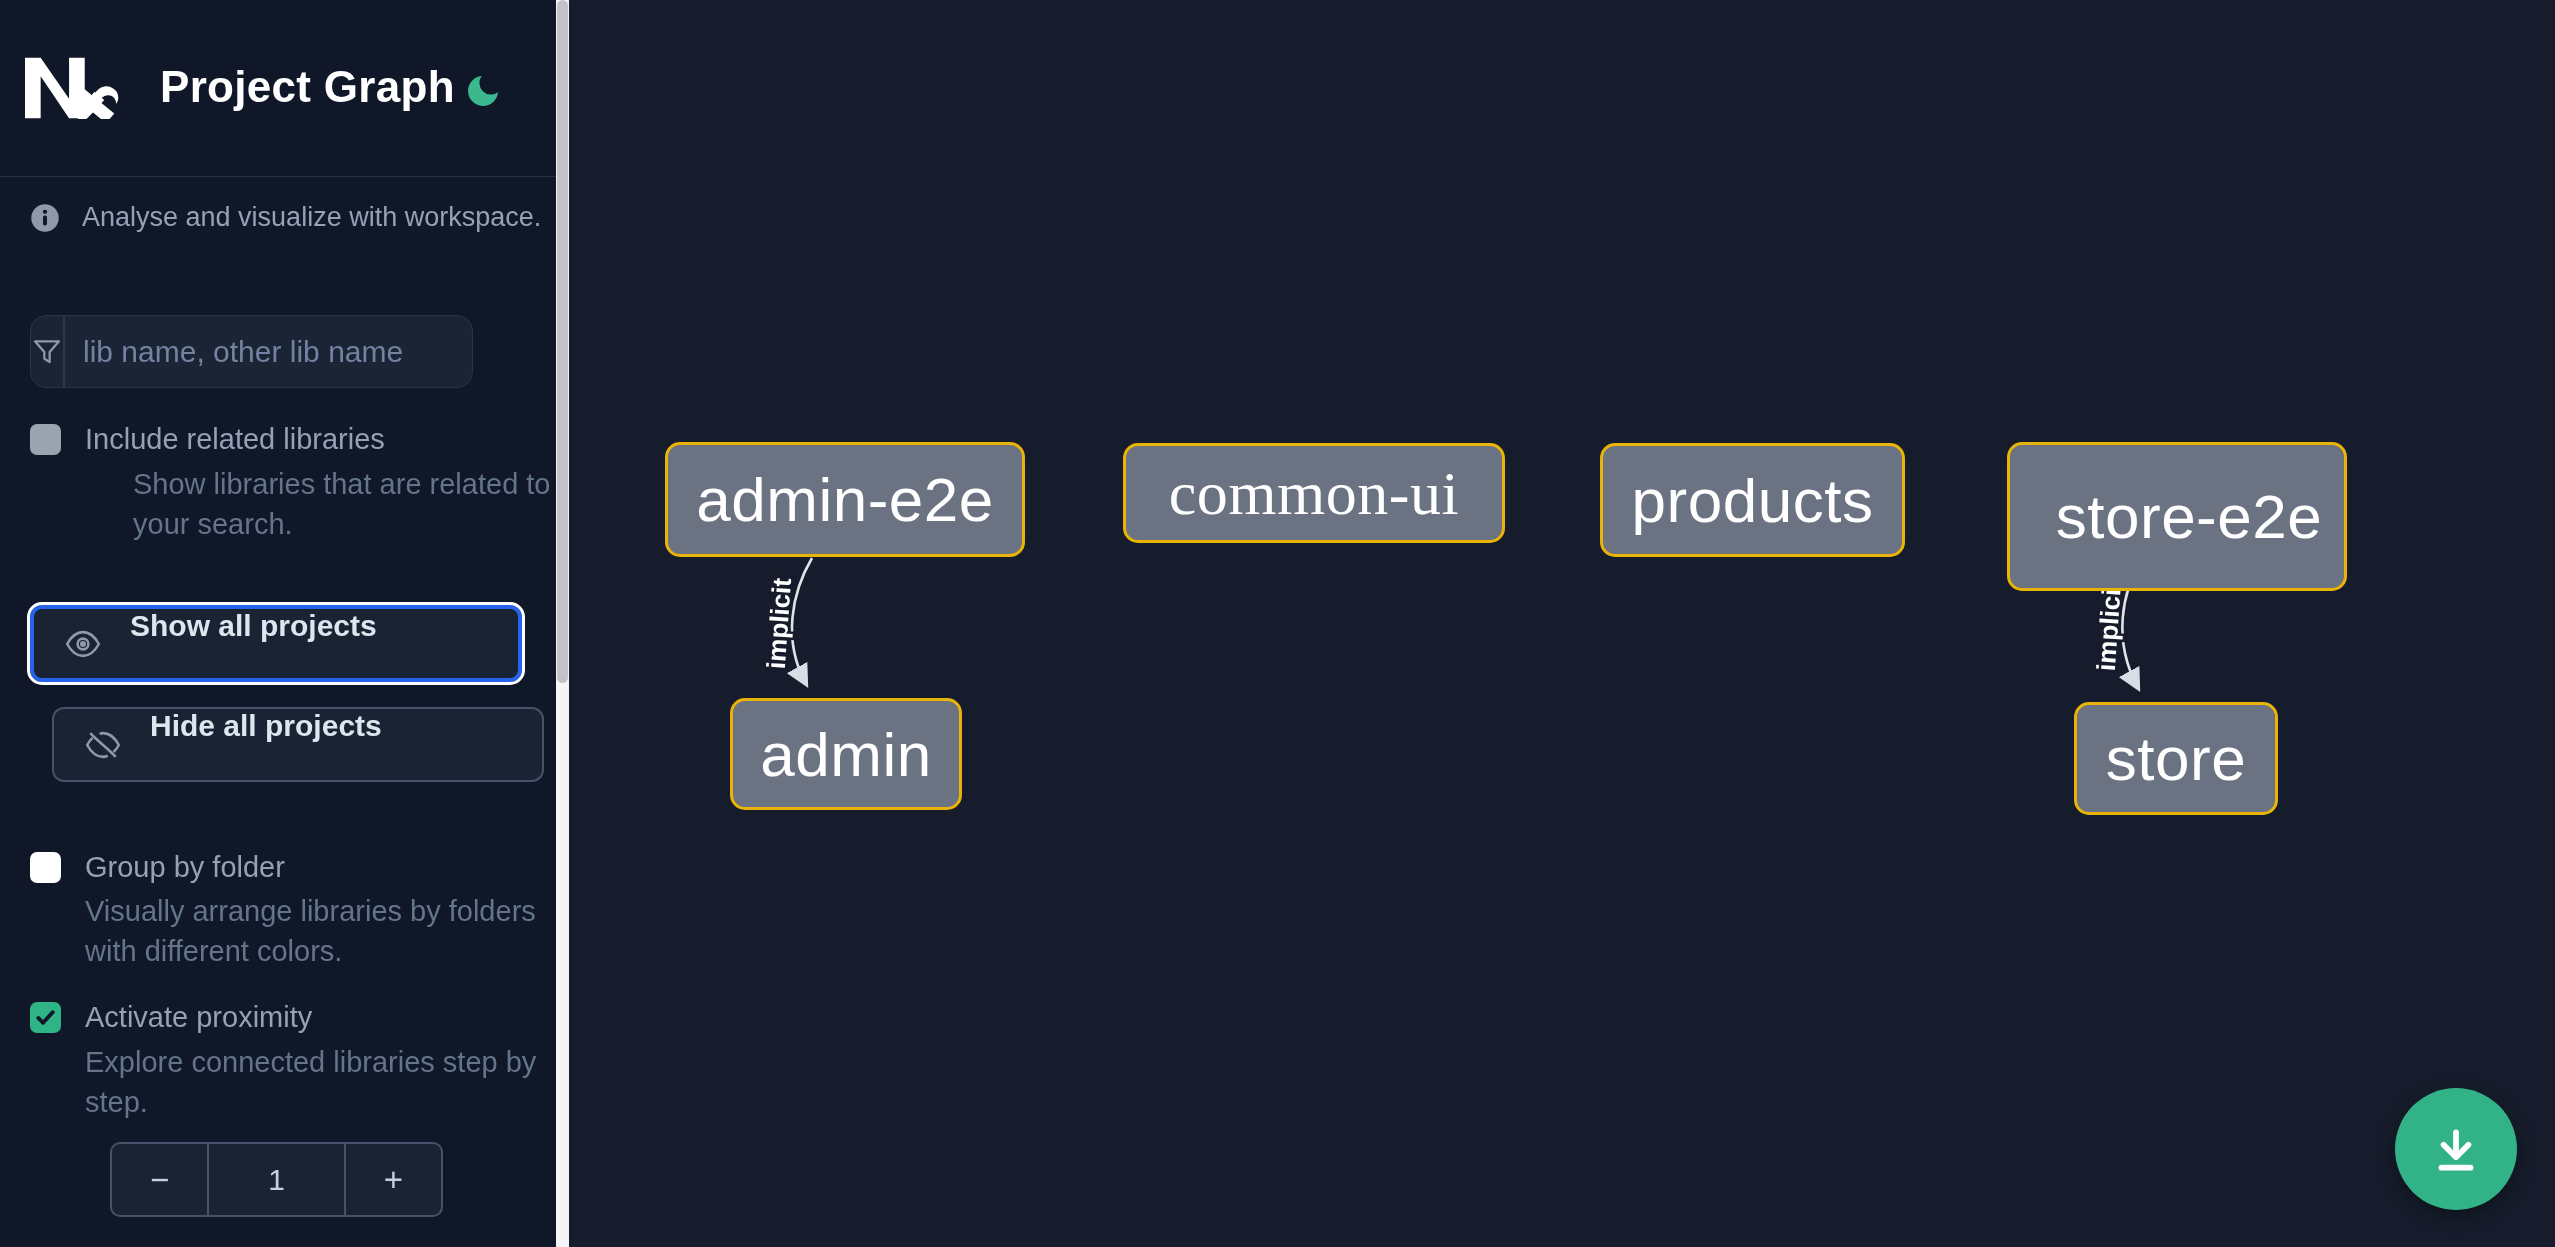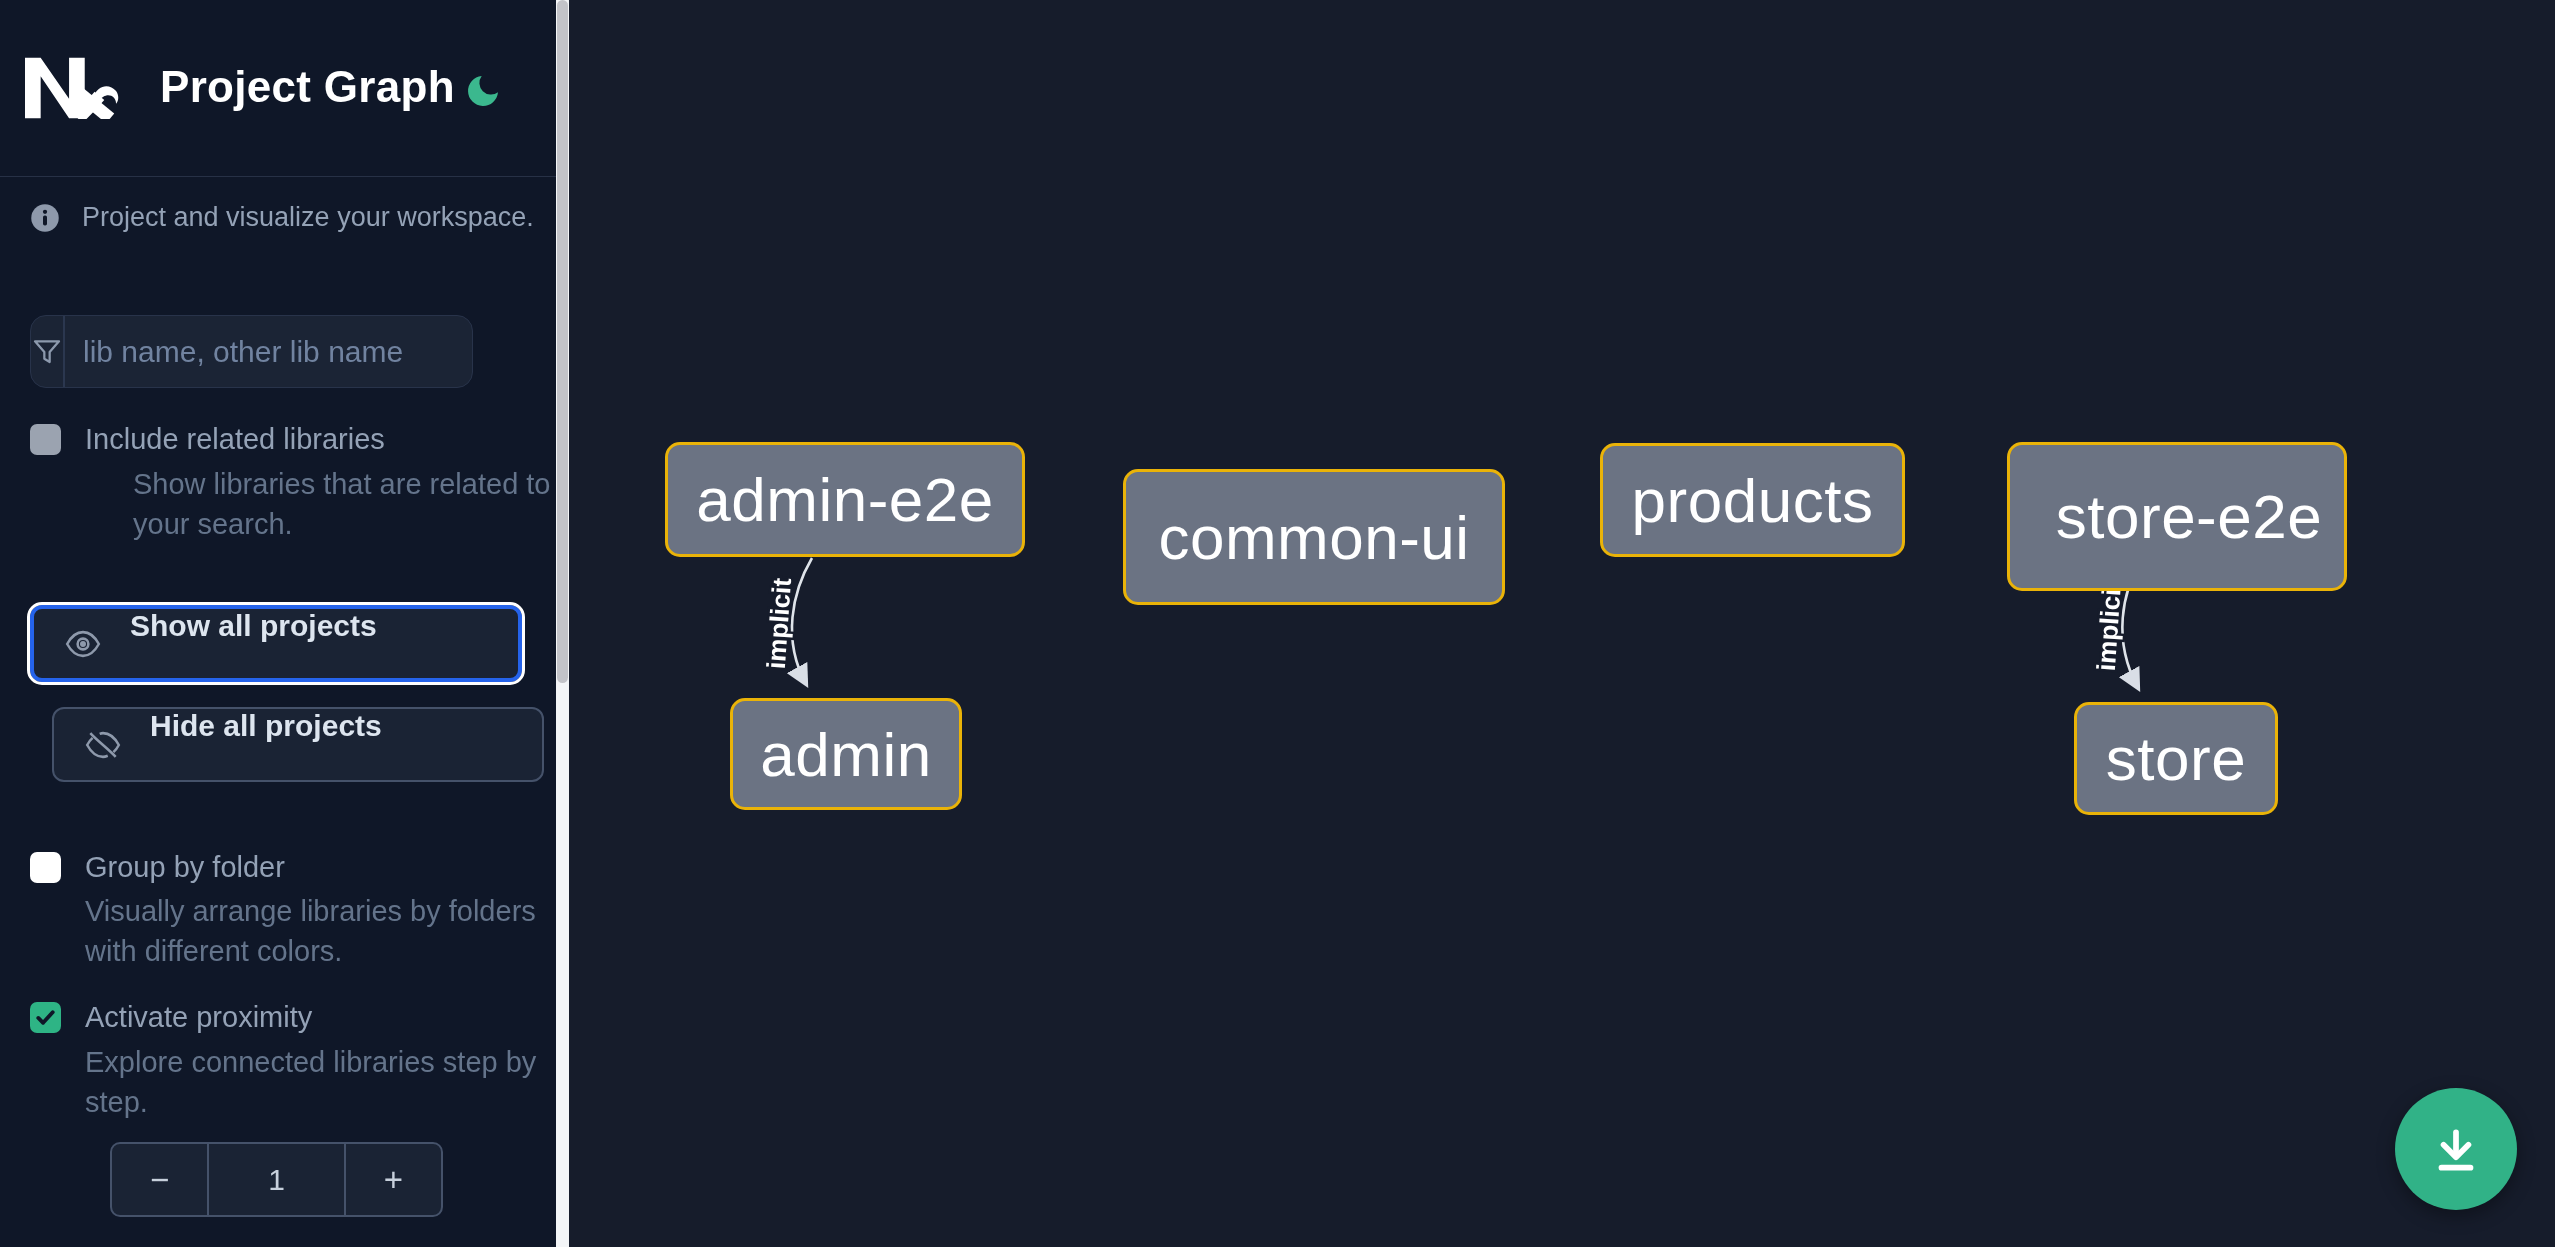--- a/index.html
+++ b/index.html
@@ -79,21 +79,21 @@
         <path d="M0 0 L9 4.5 L0 9 Z" fill="#d9dee6"></path>
       </marker>
     </defs>
     <path d="M 812 558 C 792 592, 782 640, 806 684" fill="none" stroke="#dfe4ea" stroke-width="2.6" marker-end="url(#arrow)"></path>
     <path d="M 2142 558 C 2122 592, 2112 640, 2138 688" fill="none" stroke="#dfe4ea" stroke-width="2.6" marker-end="url(#arrow)"></path>
     <text class="edge-label" transform="translate(788,624) rotate(-86)">implicit</text>
     <text class="edge-label" transform="translate(2118,626) rotate(-86)">implicit</text>
   </svg>
 
   <div class="node" style="left:665px; top:442px; width:360px; height:115px;">admin-e2e</div>
-  <div class="node" style="left:1123px; top:469px; width:382px; height:136px;">common-ui</div>
+  <div class="node" style="left:1123px; top:443px; width:382px; height:100px;font-family:Liberation Serif, serif;">common-ui</div>
   <div class="node" style="left:1600px; top:443px; width:305px; height:114px;">products</div>
   <div class="node" style="left:2007px; top:442px; width:340px; height:149px;padding-left:24px;">store-e2e</div>
   <div class="node" style="left:730px; top:698px; width:232px; height:112px;">admin</div>
   <div class="node" style="left:2074px; top:702px; width:204px; height:113px;">store</div>
 
   <aside class="sidebar">
 
     <div class="sidebar-header">
       <svg class="nx-logo" viewBox="0 0 96 62">
         <path fill="#ffffff" d="M0 0 H16 L45 42 V0 H61 V62 H45 L16 19 V62 H0 Z"></path>
@@ -110,21 +110,21 @@
         </svg>
       </button>
     </div>
 
     <div class="intro-row">
       <svg width="30" height="30" viewBox="0 0 24 24">
         <circle cx="12" cy="12" r="11" fill="#8e99ab"></circle>
         <circle cx="12" cy="7" r="1.7" fill="#0f1728"></circle>
         <rect x="10.4" y="10" width="3.2" height="8" rx="1.4" fill="#0f1728"></rect>
       </svg>
-      <p class="intro-text">Project and visualize your workspace.</p>
+      <p class="intro-text">Analyse and visualize with workspace.</p>
     </div>
 
     <div class="search-box">
       <span class="search-icon-cell">
         <svg width="32" height="32" viewBox="0 0 24 24" fill="none" stroke="#8c99ad" stroke-width="1.7" stroke-linejoin="round">
           <path d="M3 4 H21 L14 12 V19.5 L10 17 V12 Z"></path>
         </svg>
       </span>
       <input class="search-input" type="text" placeholder="lib name, other lib name" style="">
     </div>

